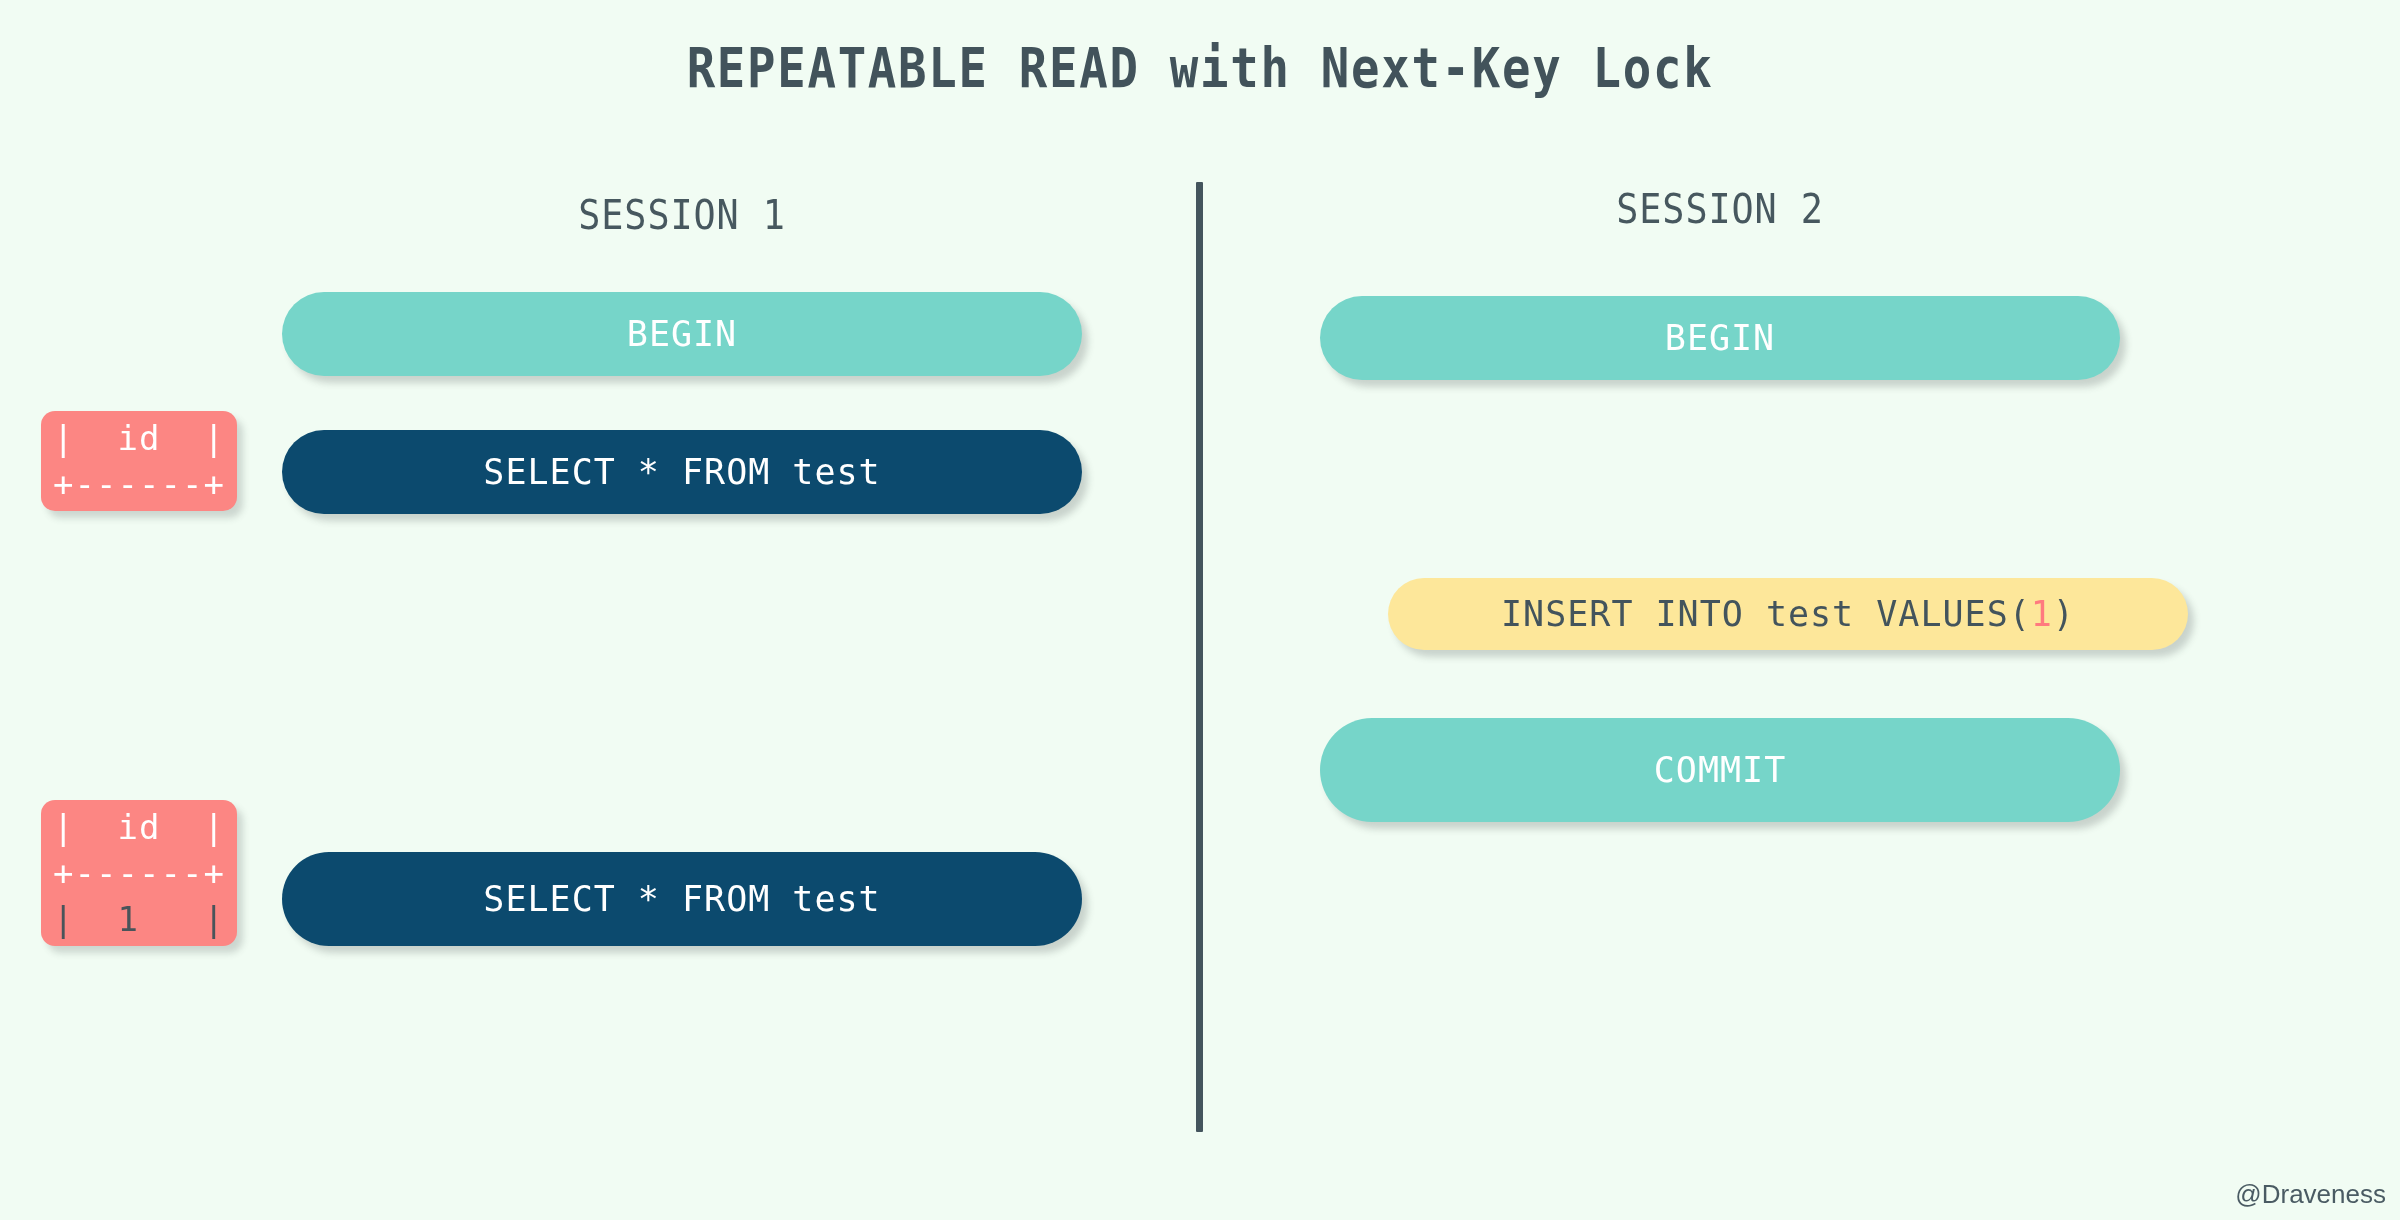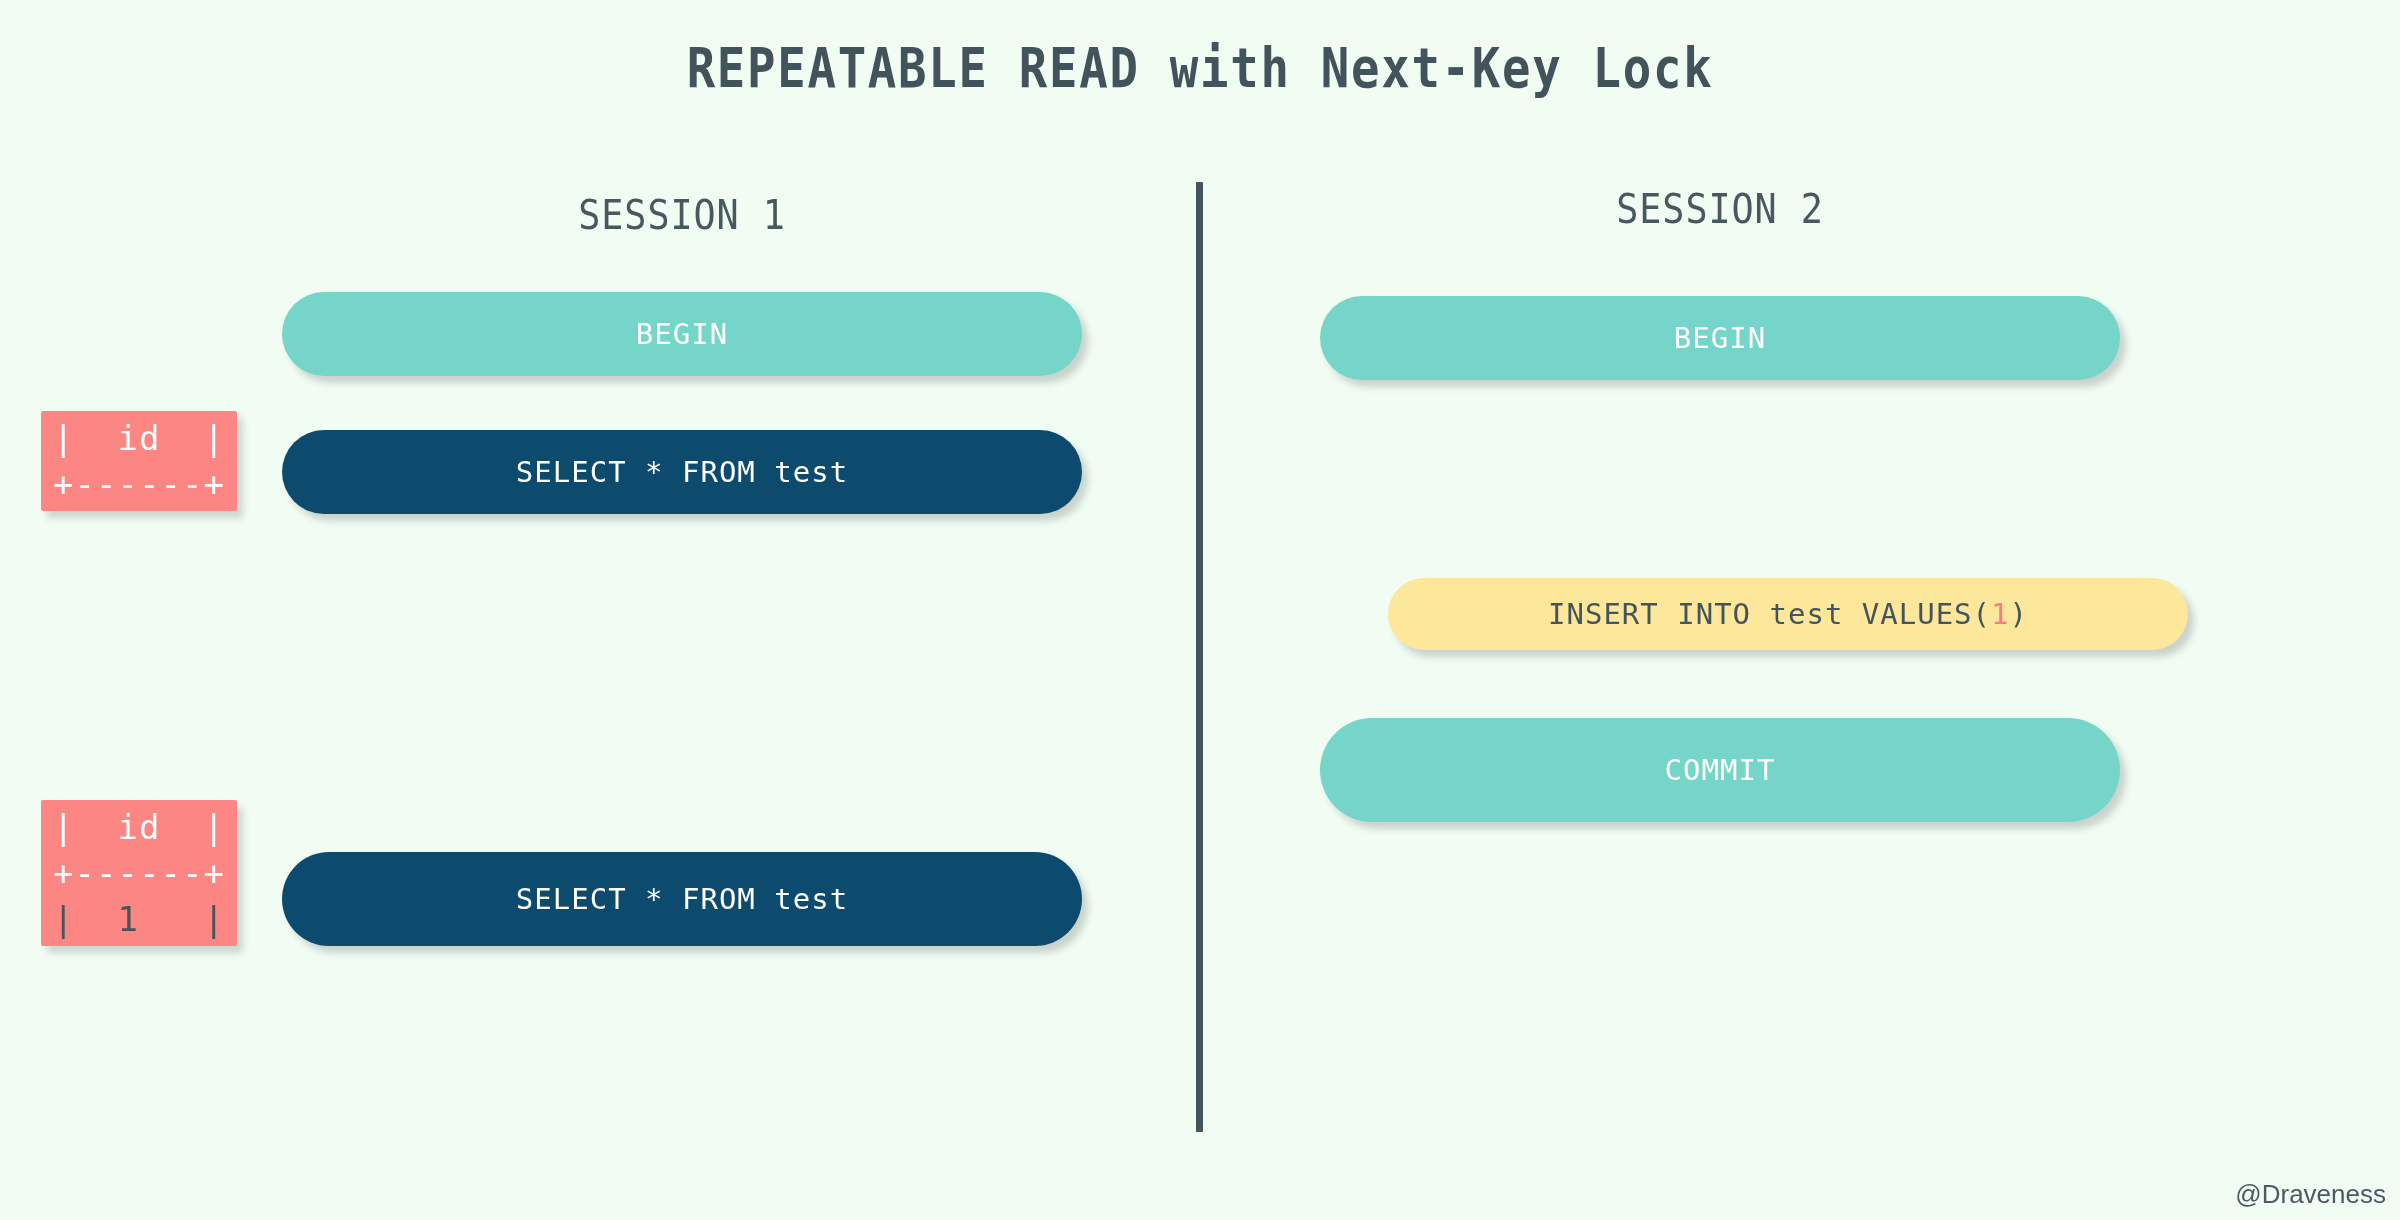--- a/index.html
+++ b/index.html
@@ -57,21 +57,21 @@
   
   .pill {
     position: absolute;
     display: flex;
     flex-direction: column;
     align-items: center;
     justify-content: center;
     border-radius: 60px;
     box-shadow: 6px 7px 7px rgba(60, 70, 70, 0.22);
     font-family: "DejaVu Sans Mono", monospace;
-    font-size: 29px;
+    font-size: 35px;
     letter-spacing: 1px;
     line-height: 46px;
     white-space: nowrap;
   }
   .pill-teal   { background: #76d5c9; color: #ffffff; }
   .pill-steel  { background: #0c4a6e; color: #ffffff; }
   .pill-yellow { background: #fde79a; color: #43545c; }
   .pill .accent-pink { color: #ff7a7f; }
   .pill .line-locked { color: #ff7f80; }
 
@@ -82,21 +82,21 @@
 
   
   #s2-begin      { left: 1320px; top: 296px;  width: 800px; height: 84px; }
   #s2-insert     { left: 1388px; top: 578px;  width: 800px; height: 72px; }
   #s2-commit     { left: 1320px; top: 718px;  width: 800px; height: 104px; }
 
   
   .result-box {
     position: absolute;
     background: #fc8683;
-    border-radius: 2px;
+    border-radius: 14px;
     box-shadow: 6px 7px 7px rgba(60, 70, 70, 0.20);
     display: flex;
     flex-direction: column;
     align-items: center;
     justify-content: center;
     font-family: "DejaVu Sans Mono", monospace;
     font-size: 34px;
     line-height: 46px;
     letter-spacing: 1px;
     color: #ffffff;

